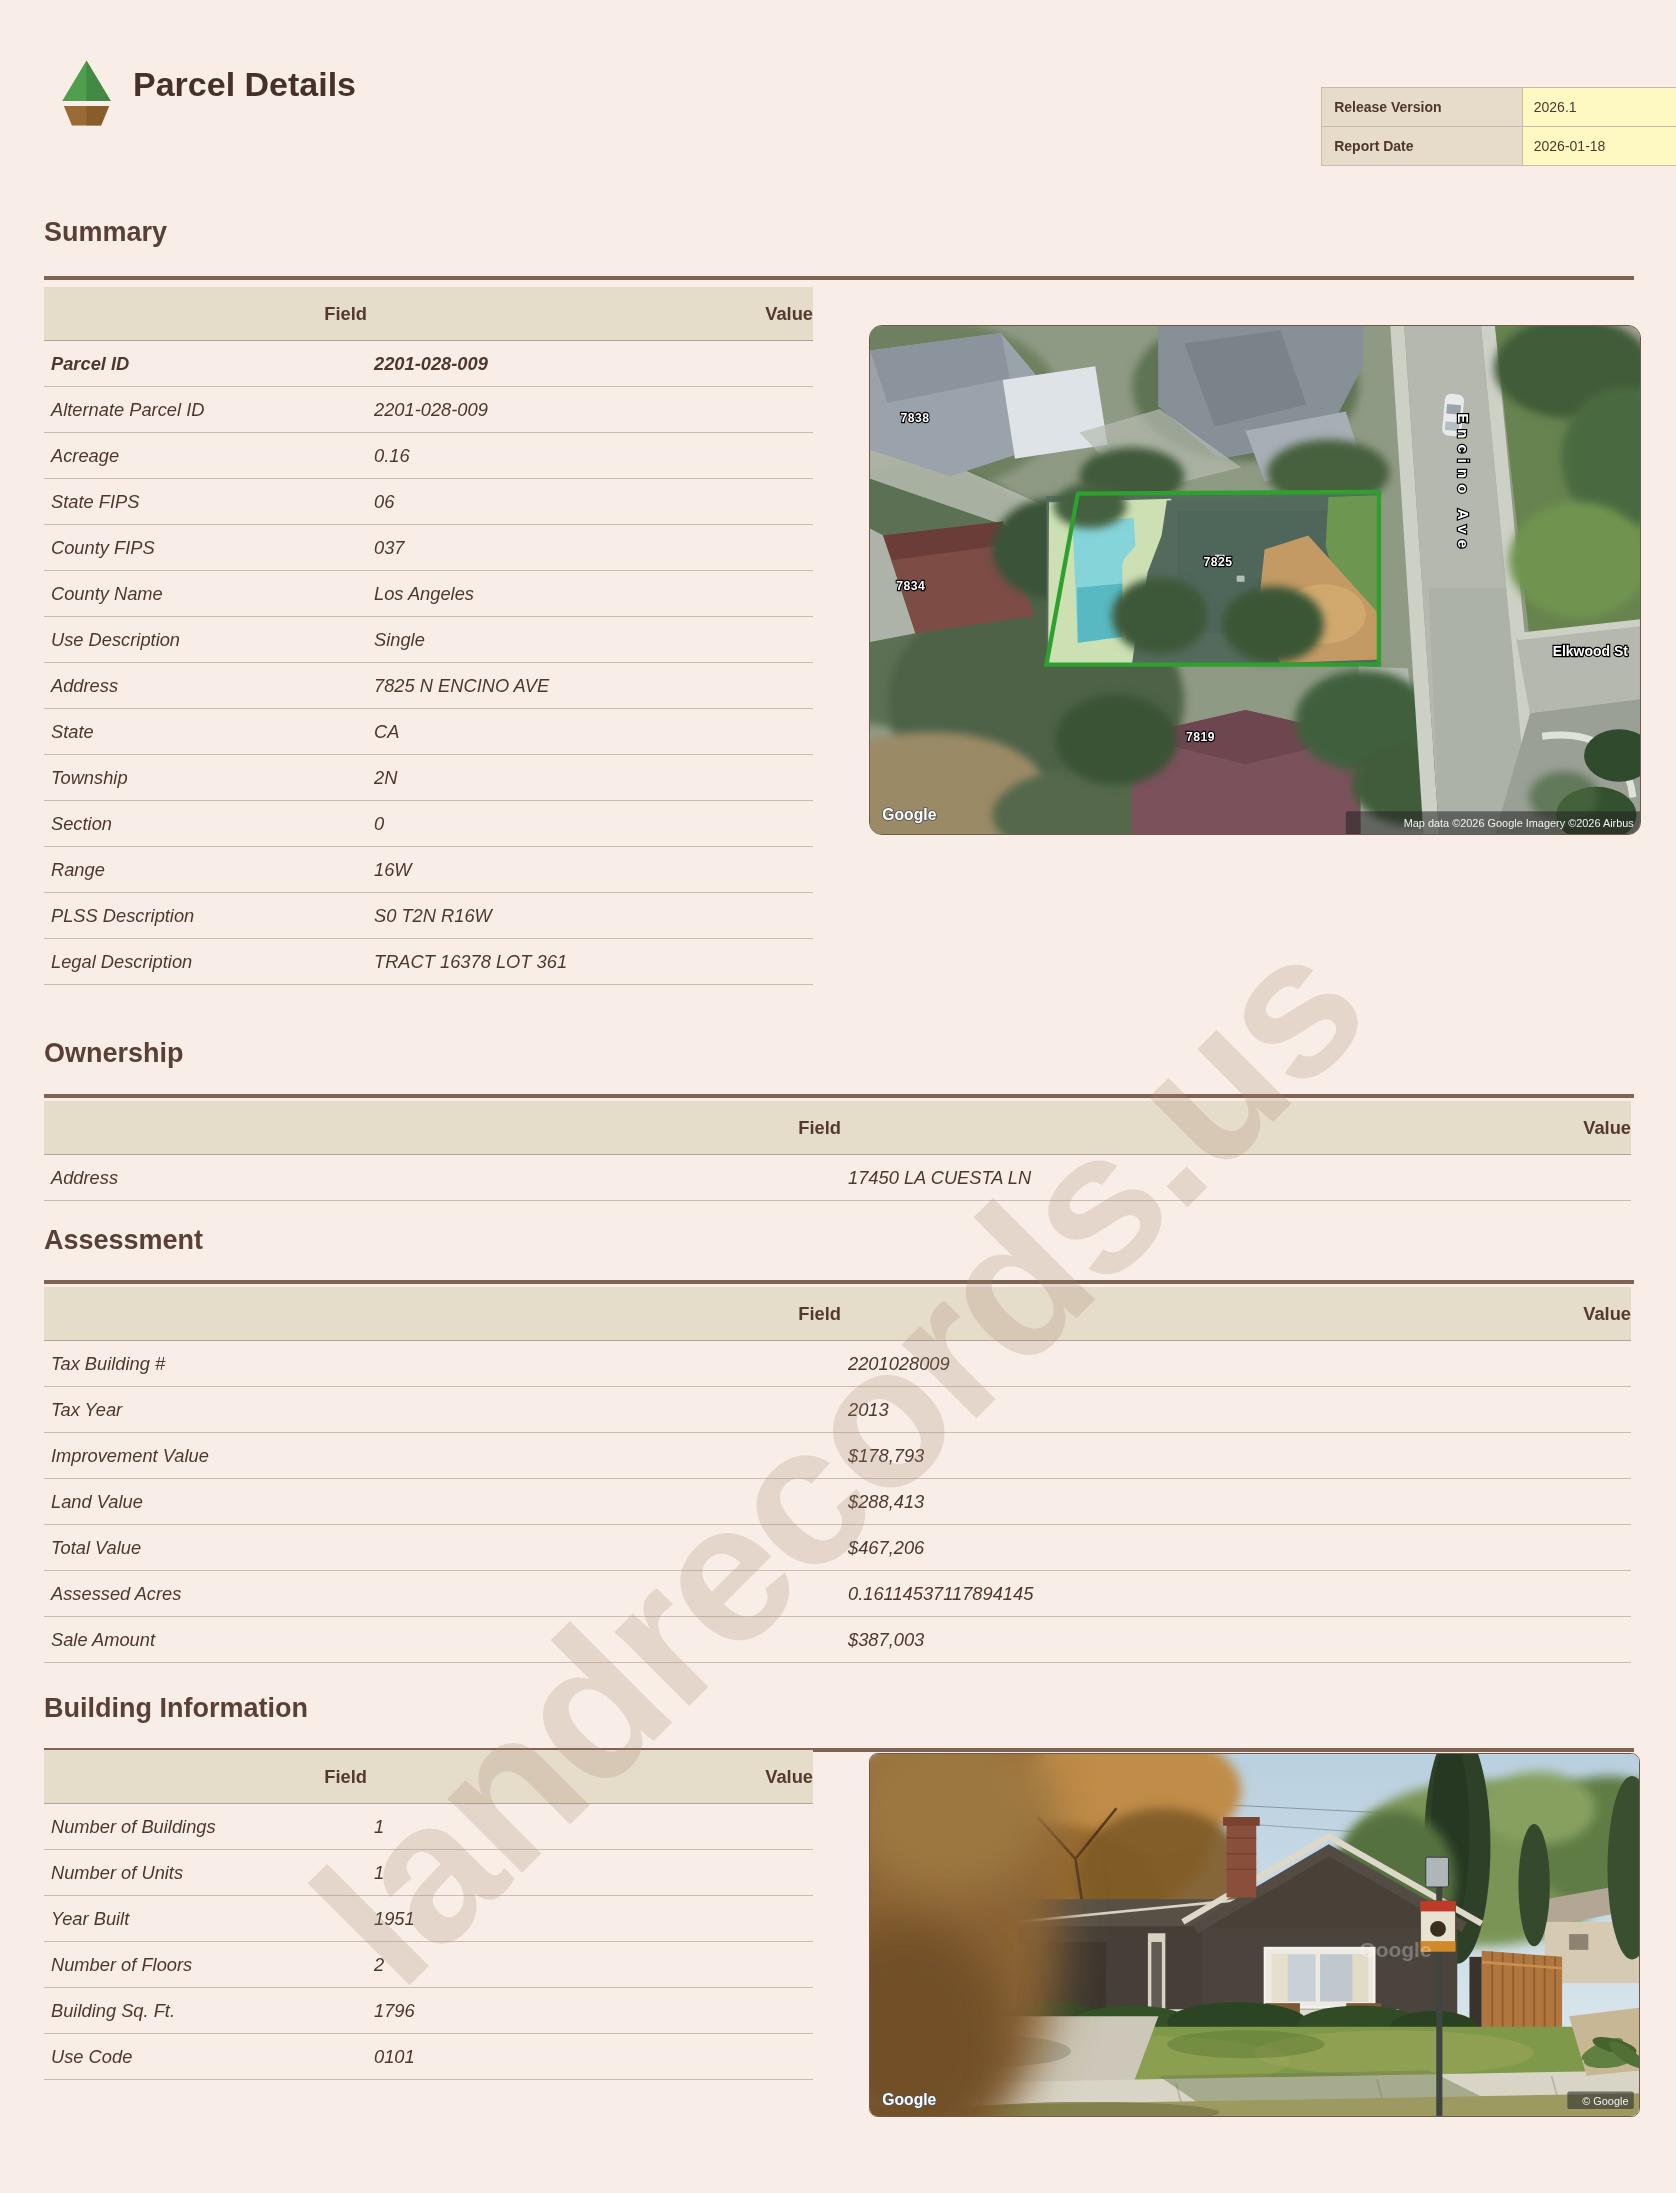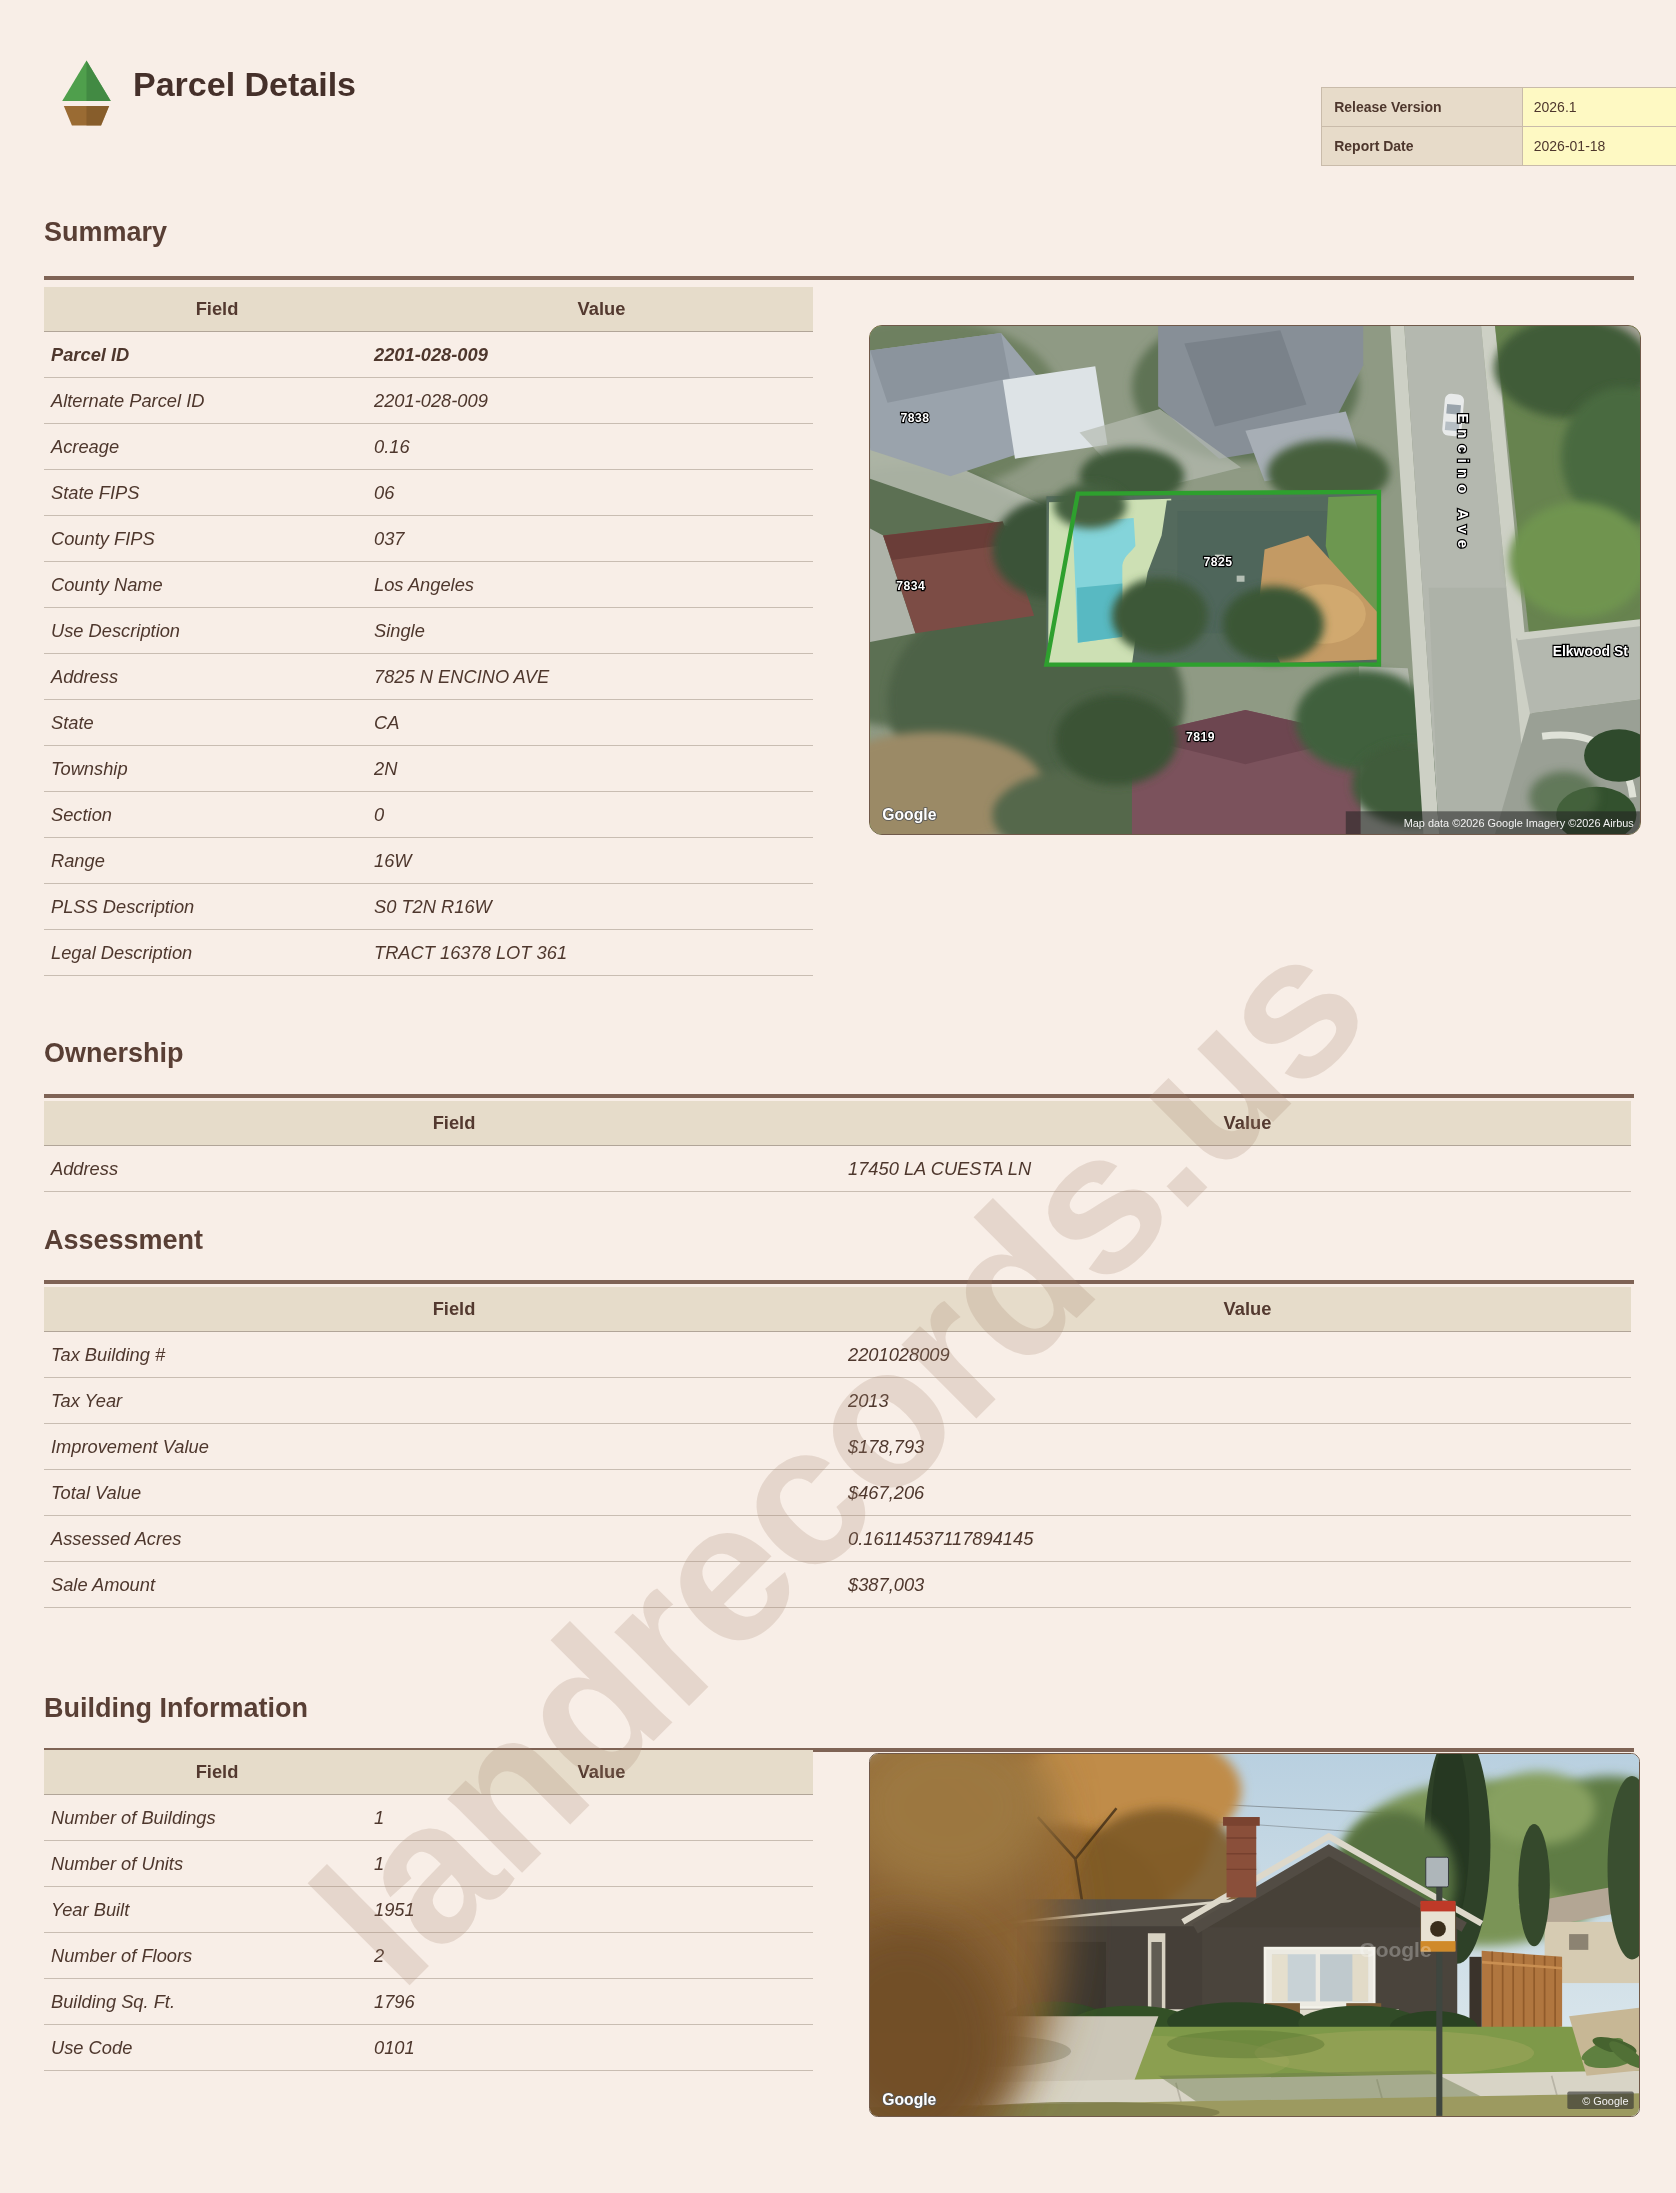--- a/index.html
+++ b/index.html
@@ -10,21 +10,21 @@
   .app-title{position:absolute;left:133px;top:65px;font-size:34px;font-weight:bold;color:#45302a;}
   .release-table{position:absolute;left:1321px;top:87px;border-collapse:collapse;font-size:14px;}
   .release-table td{border:0.9px solid #c9bbaa;height:38px;vertical-align:middle;}
   .release-table td.lab{background:#e7dbc9;font-weight:bold;width:180px;padding:0 8.7px 0 12.2px;color:#4e372d;}
   .release-table td.val{background:#fef9c3;width:134px;padding:0 8.7px 0 10.5px;}
   
   .sec-h{position:absolute;left:44px;font-size:27px;font-weight:bold;color:#593f35;}
   .sec-hr{position:absolute;left:44px;width:1590px;height:3.5px;background:#7f6355;}
   
   .tbl{position:absolute;border-collapse:collapse;table-layout:fixed;font-size:18.3px;color:#4e372d;}
-  .tbl th{background:#e6dcca;font-weight:bold;text-align:center;color:#53392f;height:44px;
+  .tbl th{background:#e6dcca;font-weight:bold;text-align:right;color:#53392f;height:53px;
           padding:0 0 0 23px;border-bottom:0.9px solid #b1a598;vertical-align:middle;}
   .tbl td{height:45px;padding:0 0 0 7px;border-bottom:0.9px solid #c9bdb2;vertical-align:middle;font-style:italic;}
   .tbl-summary{left:44px;top:287px;width:769px;}
   .tbl-ownership{left:44px;top:1101px;width:1587px;}
   .tbl-assessment{left:44px;top:1287px;width:1587px;}
   .tbl-building{left:44px;top:1750px;width:769px;}
   .tbl-summary col.f,.tbl-building col.f{width:323px;}
   .tbl-ownership col.f,.tbl-assessment col.f{width:797px;}
   .bold-row td{font-weight:bold;}
   
@@ -286,20 +286,24 @@
         </tr>
         <tr>
           <td>Tax Year</td>
           <td>2013</td>
         </tr>
         <tr>
           <td>Improvement Value</td>
           <td>$178,793</td>
         </tr>
         <tr>
+          <td>Land Value</td>
+          <td>$288,413</td>
+        </tr>
+        <tr>
           <td>Total Value</td>
           <td>$467,206</td>
         </tr>
         <tr>
           <td>Assessed Acres</td>
           <td>0.16114537117894145</td>
         </tr>
         <tr>
           <td>Sale Amount</td>
           <td>$387,003</td>

